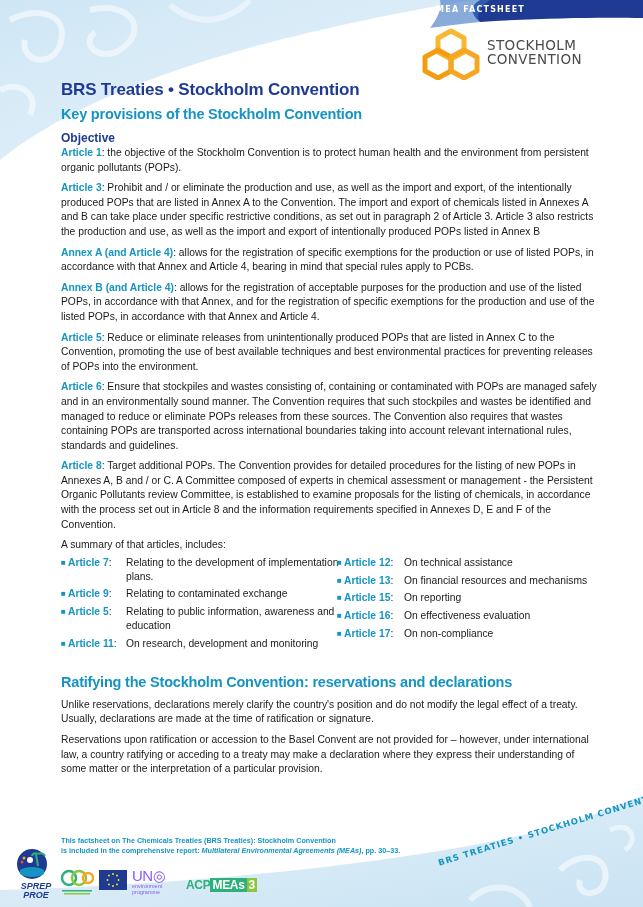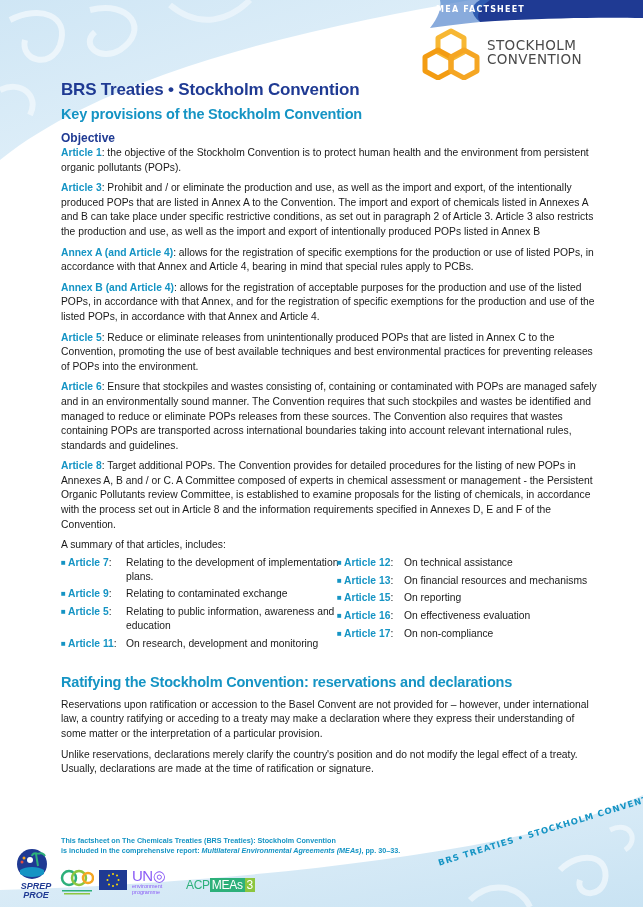--- a/index.html
+++ b/index.html
@@ -76,21 +76,21 @@
   }
   .acp-logo { position: absolute; left: 52px; top: 20px; width: 34px; height: 32px; }
   .eu-flag { position: absolute; left: 91px; top: 24px; width: 28px; height: 20px; background: #1f3a93; }
   .un-logo {
     position: absolute; left: 124px; top: 22px; width: 48px; height: 30px;
     color: #8b5cf6; font-weight: normal;
   }
   .un-big { font-size: 15px; line-height: 15px; letter-spacing: -0.5px; }
   .un-small { font-size: 5.5px; line-height: 6px; }
   .acpmeas {
-    position: absolute; left: 178px; top: 32px; font-size: 12px; color: #2db07a; letter-spacing: -0.3px;
+    position: absolute; left: 178px; top: 32px; font-size: 12px; color: #2db07a; letter-spacing: -0.3px; font-weight: bold;
   }
   .acpmeas .meas-box { background: #2db07a; color: #fff; padding: 0 2px; }
   .acpmeas .three { background: #8cc63f; color: #fff; padding: 0 2px; }
 </style>
 </head>
 <body>
 
 <svg class="bg-top" viewBox="0 0 643 907" xmlns="http://www.w3.org/2000/svg">
   <defs>
     <linearGradient id="gTop" x1="0" y1="0" x2="1" y2="1">
@@ -197,22 +197,22 @@
         </div>
         <div class="item">
           <span class="bullet">■</span>
           <span class="item-label-wrap"><span class="item-label">Article 17</span><span class="colon">:</span></span>
           <span class="item-text">On non-compliance</span>
         </div>
       </div>
     </div>
 
     <div class="h2">Ratifying the Stockholm Convention: reservations and declarations</div>
+    <p>Unlike reservations, declarations merely clarify the country's position and do not modify the legal effect of a treaty. Usually, declarations are made at the time of ratification or signature.</p>
     <p>Reservations upon ratification or accession to the Basel Convent are not provided for – however, under international law, a country ratifying or acceding to a treaty may make a declaration where they express their understanding of some matter or the interpretation of a particular provision.</p>
-    <p>Unlike reservations, declarations merely clarify the country's position and do not modify the legal effect of a treaty. Usually, declarations are made at the time of ratification or signature.</p>
   </div>
 
   <div class="footnote">
     <div>This factsheet on The Chemicals Treaties (BRS Treaties): Stockholm Convention</div>
     <div><span>is included in the comprehensive report: </span><i>Multilateral Environmental Agreements (MEAs)</i><span>, pp. 30–33.</span></div>
   </div>
 
   <div class="diag-text">BRS TREATIES • STOCKHOLM CONVENTION</div>
 
   <div class="partners">

